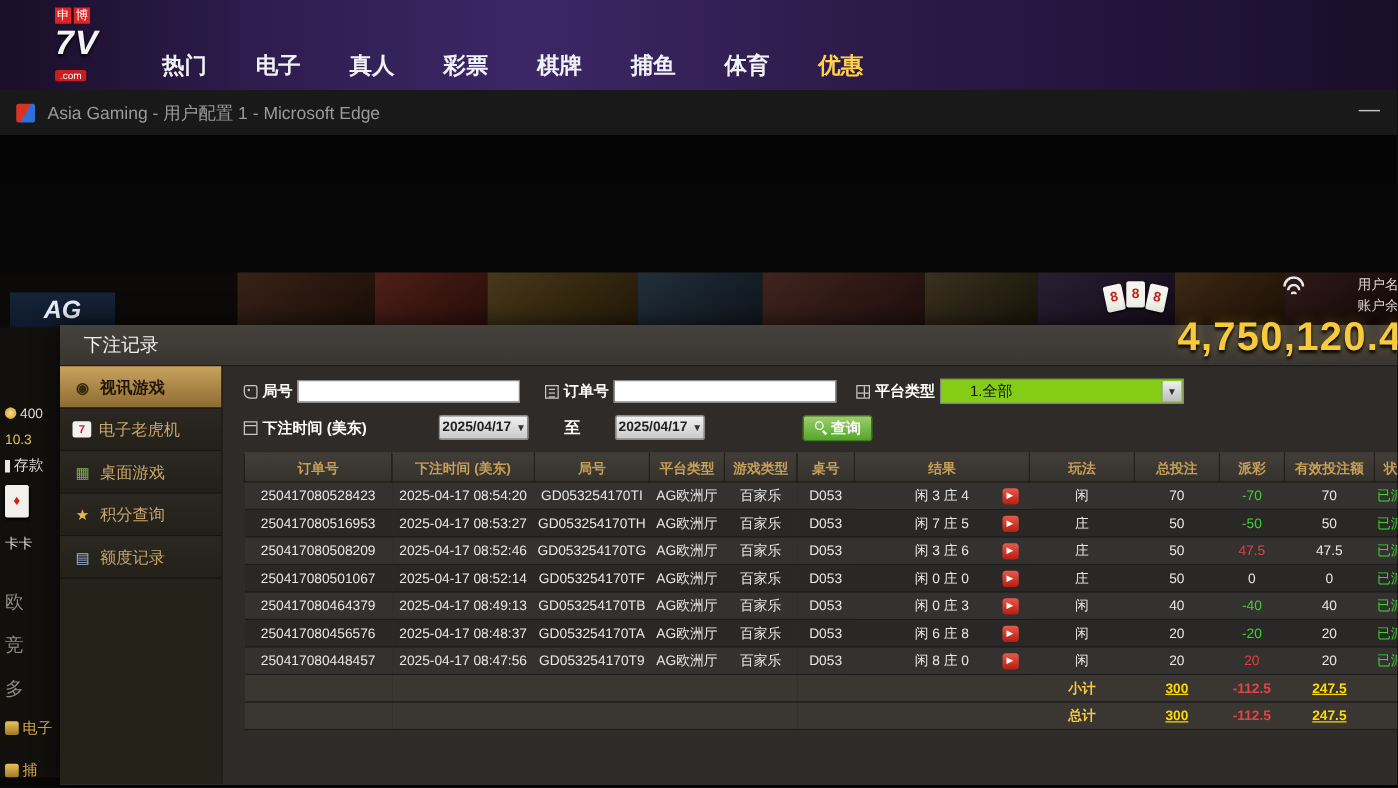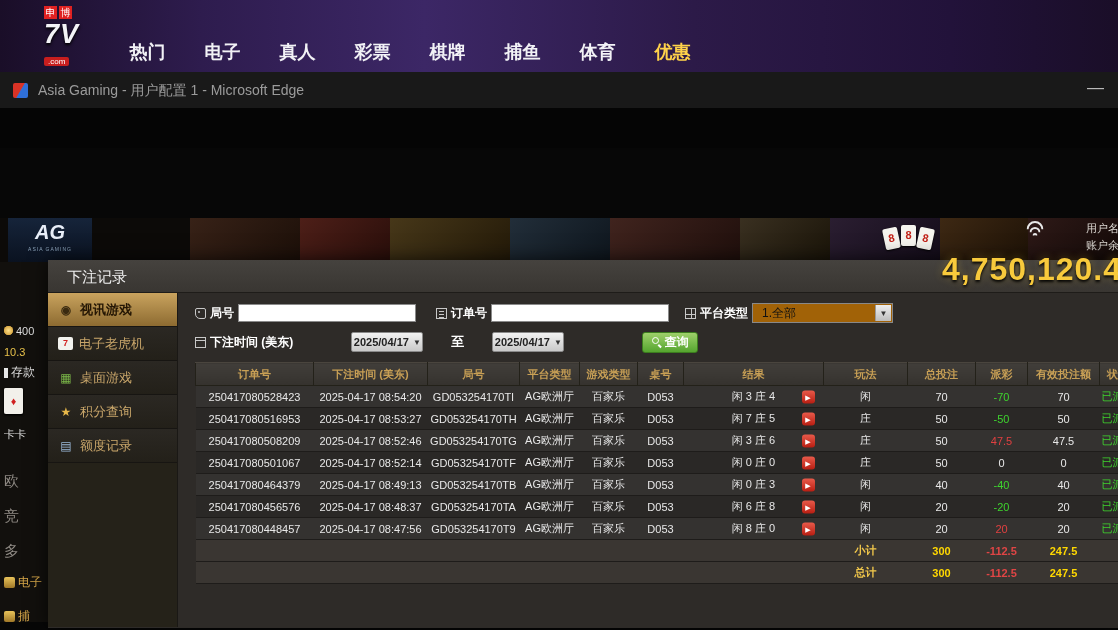--- a/index.html
+++ b/index.html
@@ -26,21 +26,21 @@
   .min-btn { position:absolute; right:14px; top:6px; font-size:17px; color:#c0c0c0; cursor:pointer; }
   .url-bar { position:absolute; left:0; top:108px; width:1118px; height:40px; background:#030303; cursor:text; }
   .lock { position:absolute; left:34px; top:18px; width:11px; height:8px; background:#b8b8b8; border-radius:1px; }
   .lock::before { content:""; position:absolute; left:2px; top:-5px; width:7px; height:6px;
     border:1.5px solid #b8b8b8; border-bottom:none; border-radius:4px 4px 0 0; }
   .url-text { position:absolute; left:62px; top:11px; font-size:16px; color:#dedede; }
 
   
   .content { position:absolute; left:0; top:148px; width:1118px; height:482px; background:#070707; }
   .banner-strip { position:absolute; left:0; top:70px; width:1118px; height:44px; background:#0c0a08; }
-  .ag-block { position:absolute; left:8px; top:0; width:84px; height:44px;
+  .ag-block { position:absolute; left:8px; top:16px; width:84px; height:44px;
     background:linear-gradient(#16243a,#0a1220); text-align:center; }
   .ag-main { font-size:20px; font-weight:bold; font-style:italic; color:#e8eef8; line-height:28px; }
   .ag-sub { font-size:5px; color:#8fa6bd; letter-spacing:1px; }
   .status-block { position:absolute; left:94px; top:0; width:96px; height:44px;
     background:linear-gradient(#35100f,#20090a); text-align:center; }
   .stop-btn { display:inline-block; margin-top:3px; padding:0 8px; background:linear-gradient(#7a3530,#57201c);
     border-radius:2px; font-size:11px; color:#e3d9d2; line-height:16px; }
   .settle { display:inline-block; margin-top:2px; padding:0 11px; background:#4b1d1b; border-radius:2px;
     font-size:11px; color:#d9c6bf; line-height:16px; }
   .banner-imgs { position:absolute; left:190px; top:0; width:928px; height:44px; display:flex; }
@@ -102,22 +102,22 @@
   .ficon { display:inline-block; width:11px; height:11px; border:1px solid #c8c8c8; margin-right:4px;
     vertical-align:-2px; position:relative; flex:none; }
   .ficon.tag { border-radius:2px 2px 2px 5px; }
   .ficon.tag::before { content:""; position:absolute; left:2px; top:2px; width:2px; height:2px; border-radius:50%; background:#c8c8c8; }
   .ficon.doc::before { content:""; position:absolute; left:2px; top:2px; right:2px; height:1px; background:#c8c8c8;
     box-shadow:0 3px 0 #c8c8c8, 0 6px 0 #c8c8c8; }
   .ficon.grid::before { content:""; position:absolute; left:5px; top:0; bottom:0; width:1px; background:#c8c8c8; }
   .ficon.grid::after { content:""; position:absolute; top:5px; left:0; right:0; height:1px; background:#c8c8c8; }
   .ficon.cal::before { content:""; position:absolute; left:0; top:2px; right:0; height:1px; background:#c8c8c8; }
   .f-input { width:178px; height:18px; background:#fff; border:1px solid #8a8a8a; font-size:12px; padding:0 4px; margin-left:4px; }
-  .platform-select { width:141px; height:20px; background:#a16207; border:1px solid #888; display:flex; align-items:center;
-    font-size:12px; color:#111; position:relative; padding-left:9px; margin-left:4px; cursor:pointer; }
+  .platform-select { width:195px; height:20px; background:#84cc16; border:1px solid #888; display:flex; align-items:center;
+    font-size:12px; color:#111; position:relative; padding-left:23px; margin-left:4px; cursor:pointer; }
   .platform-select .arrow { position:absolute; right:1px; top:1px; bottom:1px; width:16px;
     background:linear-gradient(#efefef,#bdbdbd); border-left:1px solid #999; display:flex; align-items:center;
     justify-content:center; font-size:8px; color:#333; }
   .date-btn { width:72px; height:20px; background:linear-gradient(#f2f2f2,#c9c9c9); border:1px solid #8a8a8a;
     border-radius:2px; font-size:11px; color:#222; display:flex; align-items:center; justify-content:center;
     gap:4px; font-weight:bold; cursor:pointer; }
   .date-btn .car { font-size:8px; color:#333; }
   .to-label { font-size:13px; font-weight:bold; color:#fff; margin:0 28px; }
   .search-btn { width:56px; height:21px; margin-left:78px; background:linear-gradient(#9ed06a,#55a52f);
     border:1px solid #3c7d1e; border-radius:3px; color:#fff; font-size:12px; font-weight:bold;
@@ -138,21 +138,21 @@
   td.result-cell { position:relative; }
   .play-btn { position:absolute; right:9px; top:50%; transform:translateY(-50%); width:13px; height:13px;
     background:linear-gradient(#e85a4a,#b81e12); border-radius:3px; color:#fff; font-size:7px; line-height:13px;
     text-align:center; cursor:pointer; }
   td.pay-green { color:#3ed32e; }
   td.pay-red { color:#e04040; }
   td.pay-white { color:#e8e8e8; }
   td.status-ok { color:#3ed32e; }
   tr.sum-row td { background:#3a3632; font-weight:bold; border-top:1px solid #4a453f; }
   td.sum-label { color:#f2c84b; }
-  td.sum-val { color:#ffd800; }
+  td.sum-val { color:#ffd800;text-decoration:underline; }
   td.sum-pay { color:#e04545; }
 </style>
 </head>
 <body>
 
 <div class="screen">
 
   <div class="top-nav">
     <div class="logo">
       <div class="logo-badges">

